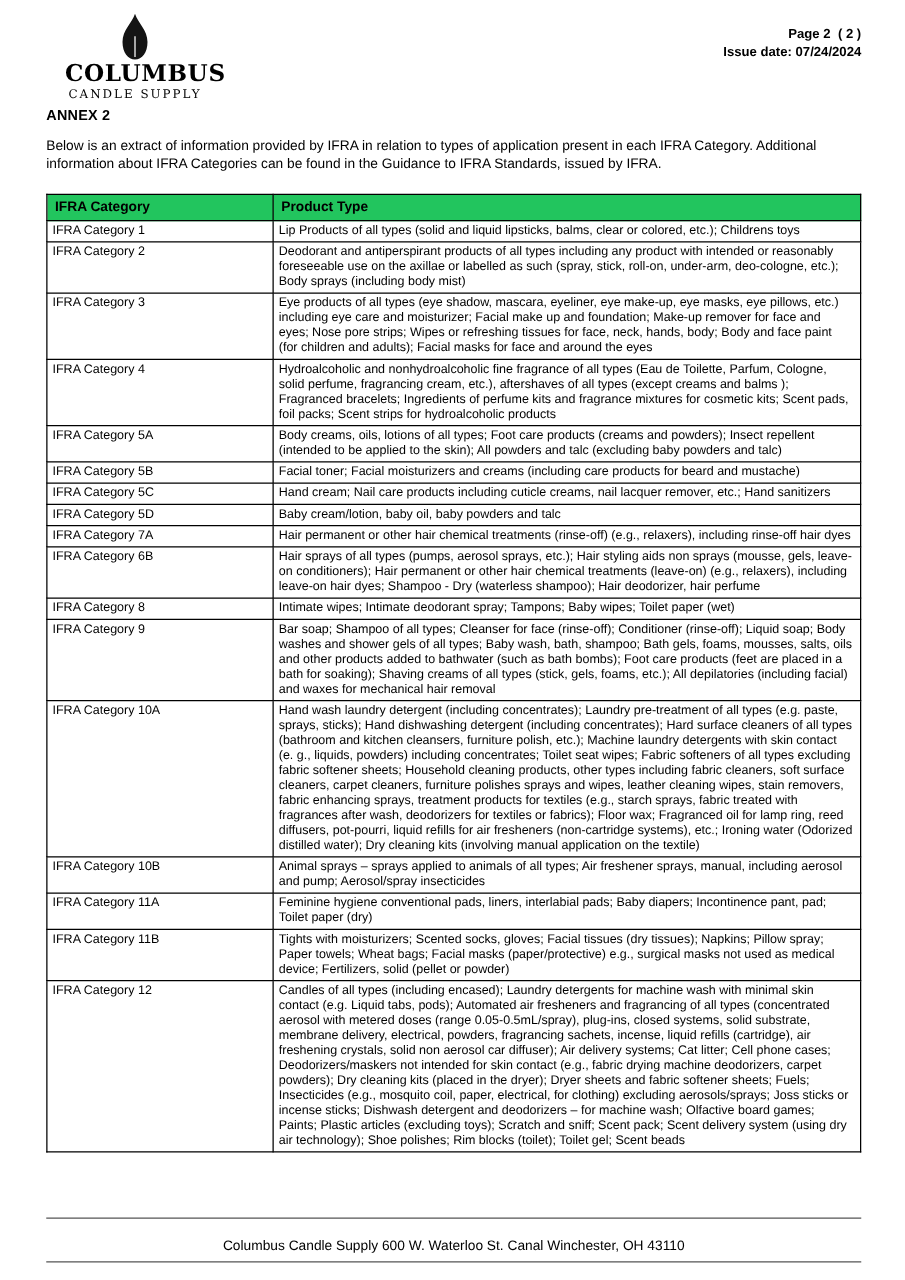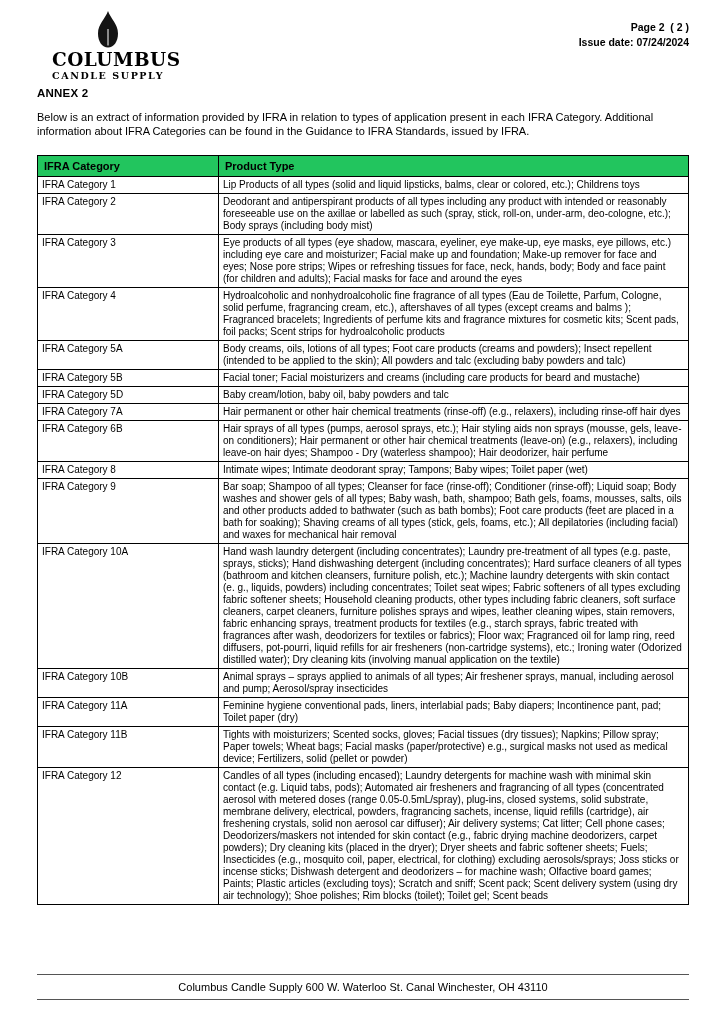--- a/index.html
+++ b/index.html
@@ -9,21 +9,21 @@
     font-family:"Liberation Sans", sans-serif; color:#000; overflow:hidden;
   }
   
   .logo { position:absolute; left:52px; top:10px; width:112px; text-align:center; }
   .logo .flame { display:block; margin:0 auto; height:40px; }
   .brand1 {
     font-family:"DejaVu Serif", serif; font-weight:700; font-size:18.5px;
     letter-spacing:0.5px; line-height:20px; white-space:nowrap;
   }
   .brand2 {
-    font-family:"DejaVu Serif", serif; font-weight:700; font-size:9.5px;
+    font-family:"DejaVu Serif", serif; font-weight:400; font-size:9.5px;
     letter-spacing:1.6px; line-height:11px; white-space:nowrap;
   }
   .pageinfo {
     position:absolute; right:35px; top:20px; text-align:right;
     font-size:10.5px; font-weight:700; line-height:15px;
   }
   .pageinfo .line { white-space:pre; }
   
   .annex { position:absolute; left:37px; top:87px; font-size:11.5px; font-weight:700; letter-spacing:0.2px; }
   .intro { position:absolute; left:37px; top:111px; width:630px; font-size:11px; line-height:13.5px; }
@@ -35,21 +35,21 @@
     background:#22c55e; font-weight:700; font-size:11px;
     padding:4px 6px 4px 6px; height:21px;
   }
   th.cat, td.cat { width:181px; }
   td { font-size:10px; line-height:12px; padding:2px 5px 2px 4px; }
   td.cat { padding-top:2px;margin-top:44px; }
   
   .footer {
     position:absolute; left:37px; width:652px; top:974px;
     border-top:1px solid #555; border-bottom:1px solid #555;
-    text-align:center; font-size:11px; padding:6px 0 6px 0;
+    text-align:center; font-size:11px; padding:16px 0 6px 0;
   }
 </style>
 </head>
 <body>
 
 <div class="page">
 
   <div class="logo">
     <svg class="flame" width="34" height="40" viewBox="0 0 34 40" aria-hidden="true">
       <path d="M17 1 C14.5 8.5 7 14 7 23.5 C7 31.8 11.4 37.6 17 37.6 C22.6 37.6 27 31.8 27 23.5 C27 14 19.5 8.5 17 1 Z" fill="#141414"></path>
@@ -99,20 +99,24 @@
   <tr>
     <td class="cat">IFRA Category 5A</td>
     <td class="prod">Body creams, oils, lotions of all types; Foot care products (creams and powders); Insect repellent (intended to be applied to the skin); All powders and talc (excluding baby powders and talc)</td>
   </tr>
 
   <tr>
     <td class="cat">IFRA Category 5B</td>
     <td class="prod">Facial toner; Facial moisturizers and creams (including care products for beard and mustache)</td>
   </tr>
 
+  <tr>
+    <td class="cat">IFRA Category 5C</td>
+    <td class="prod">Hand cream; Nail care products including cuticle creams, nail lacquer remover, etc.; Hand sanitizers</td>
+  </tr>
 
   <tr>
     <td class="cat">IFRA Category 5D</td>
     <td class="prod">Baby cream/lotion, baby oil, baby powders and talc</td>
   </tr>
 
 
   <tr>
     <td class="cat">IFRA Category 7A</td>
     <td class="prod">Hair permanent or other hair chemical treatments (rinse-off) (e.g., relaxers), including rinse-off hair dyes</td>

